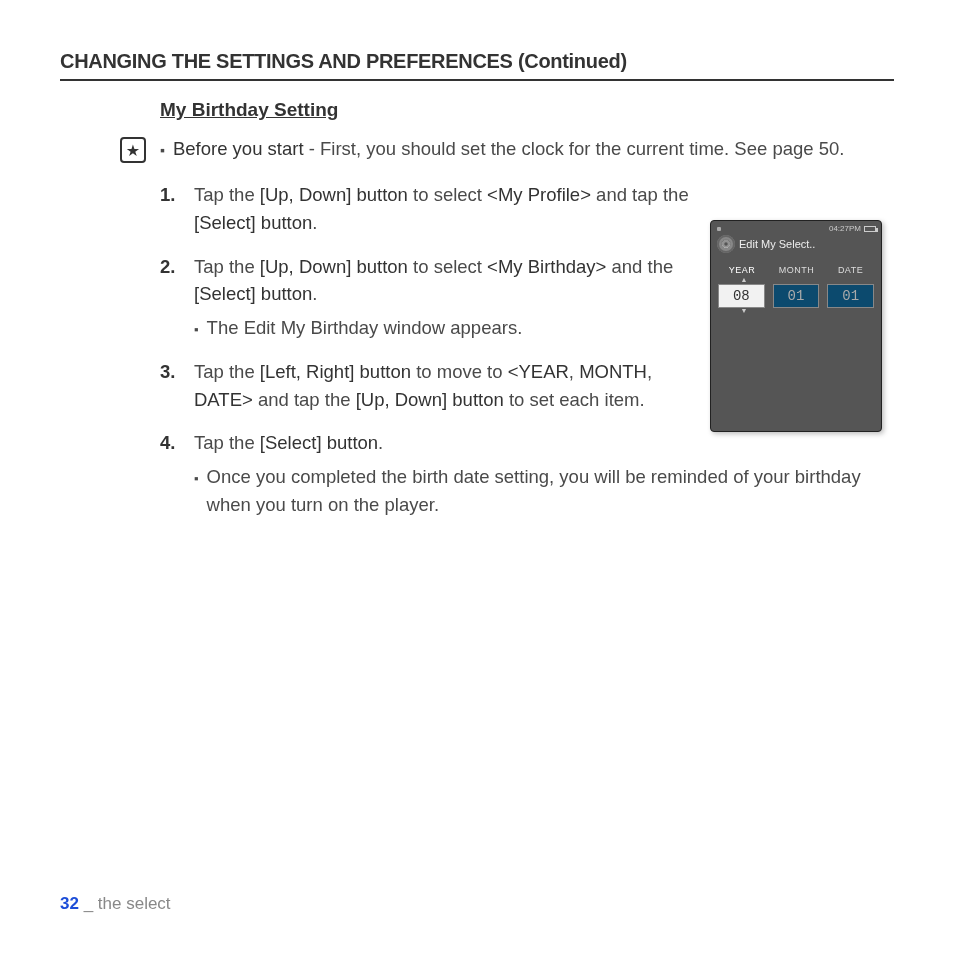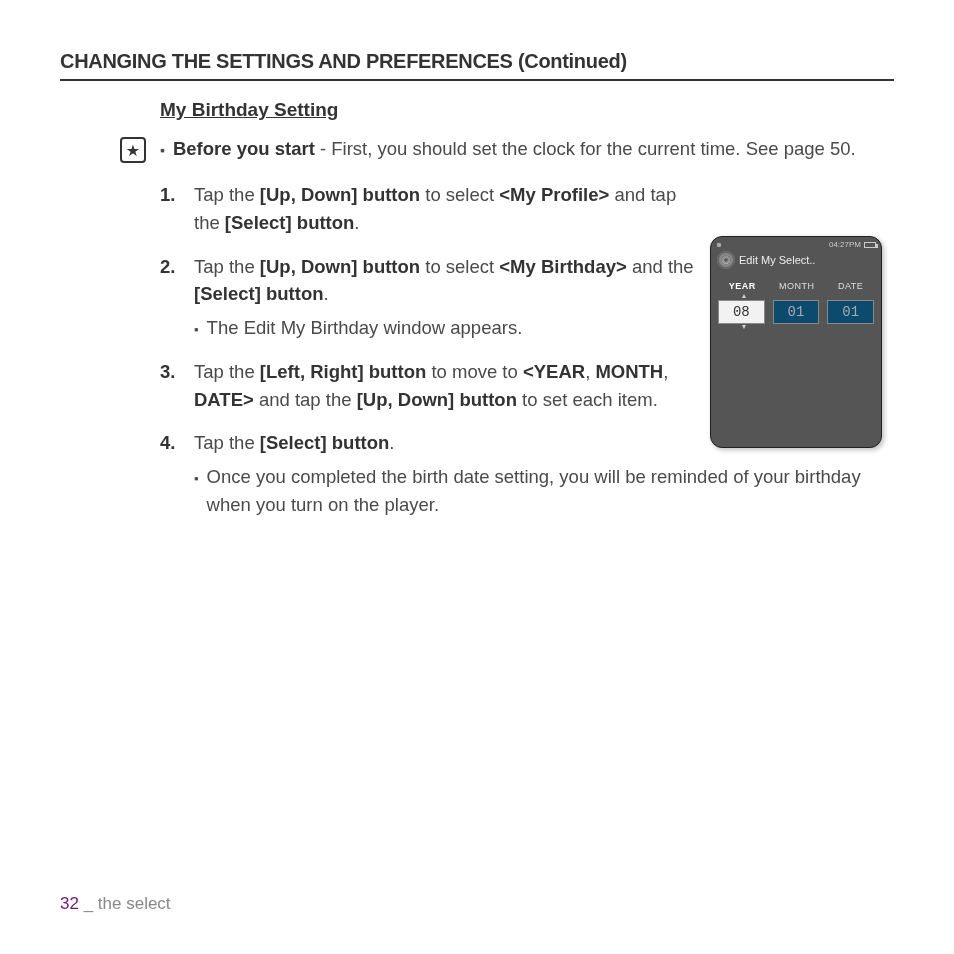--- a/index.html
+++ b/index.html
@@ -70,40 +70,40 @@
     margin-bottom: 16px;
   }
   ol.steps > li::before {
     counter-increment: step;
     content: counter(step) ".";
     position: absolute;
     left: 0;
     font-weight: bold;
     color: #333;
   }
-  .b { font-weight: bold; color: #333; }
+  .b { font-weight: normal; color: #333; }
   .sub {
     display: flex;
     gap: 8px;
     margin-top: 6px;
     padding-left: 0;
   }
   .sub .sq { font-size: 13px; margin-top: 6px;}
   .step1-wrap, .step2-wrap, .step3-wrap { max-width: 500px; }
 
   
   .device {
     position: absolute;
-    top: 236px;
+    top: 220px;
     right: 72px;
     width: 172px;
     height: 212px;
     background: #555;
     border: 1px solid #222;
-    border-radius: 12px;
+    border-radius: 4px;
     box-shadow: 2px 2px 5px rgba(0,0,0,0.25);
     color: #ddd;
     font-size: 11px;
     overflow: hidden;
   }
   .dev-status {
     display: flex;
     justify-content: space-between;
     align-items: center;
     padding: 3px 5px 0 6px;
@@ -132,21 +132,21 @@
     color:#444;
     display:flex;align-items:center;justify-content:center;
   }
   .gear svg { width:14px; height:14px; }
   .col-labels {
     display:flex; justify-content: space-around;
     padding: 6px 6px 2px 6px;
     font-size: 9px; letter-spacing:0.5px;
     color:#ddd;
   }
-  .col-labels span:first-child { color:#fff; font-weight:bold; }
+  .col-labels span:first-child { color:#fff; font-weight:normal; }
   .arrow { text-align:center; font-size:7px; color:#ccc; line-height:6px; margin-left:-104px;}
   .spinner-row {
     display:flex; gap:8px; padding: 0 7px; margin-top:1px;
   }
   .spin-cell {
     flex:1; text-align:center; font-size:14px;
     padding: 3px 0;
     border:1px solid #888;
     color:#aaa;
     background:#0c4a6e;
@@ -156,21 +156,21 @@
     background:#f2f2f2; color:#333;
   }
 
   .footer {
     position:absolute;
     left:60px;
     bottom:40px;
     font-size:17px;
     color:#888;
   }
-  .footer .pg { font-weight:normal; color:#701a75; }
+  .footer .pg { font-weight:bold; color:#1d4ed8; }
 </style>
 </head>
 <body>
 
 <h1 class="page-title">CHANGING THE SETTINGS AND PREFERENCES (Continued)</h1>
 
 <div class="content">
   <h2 class="section-title">My Birthday Setting</h2>
 
   <div class="note-row">

